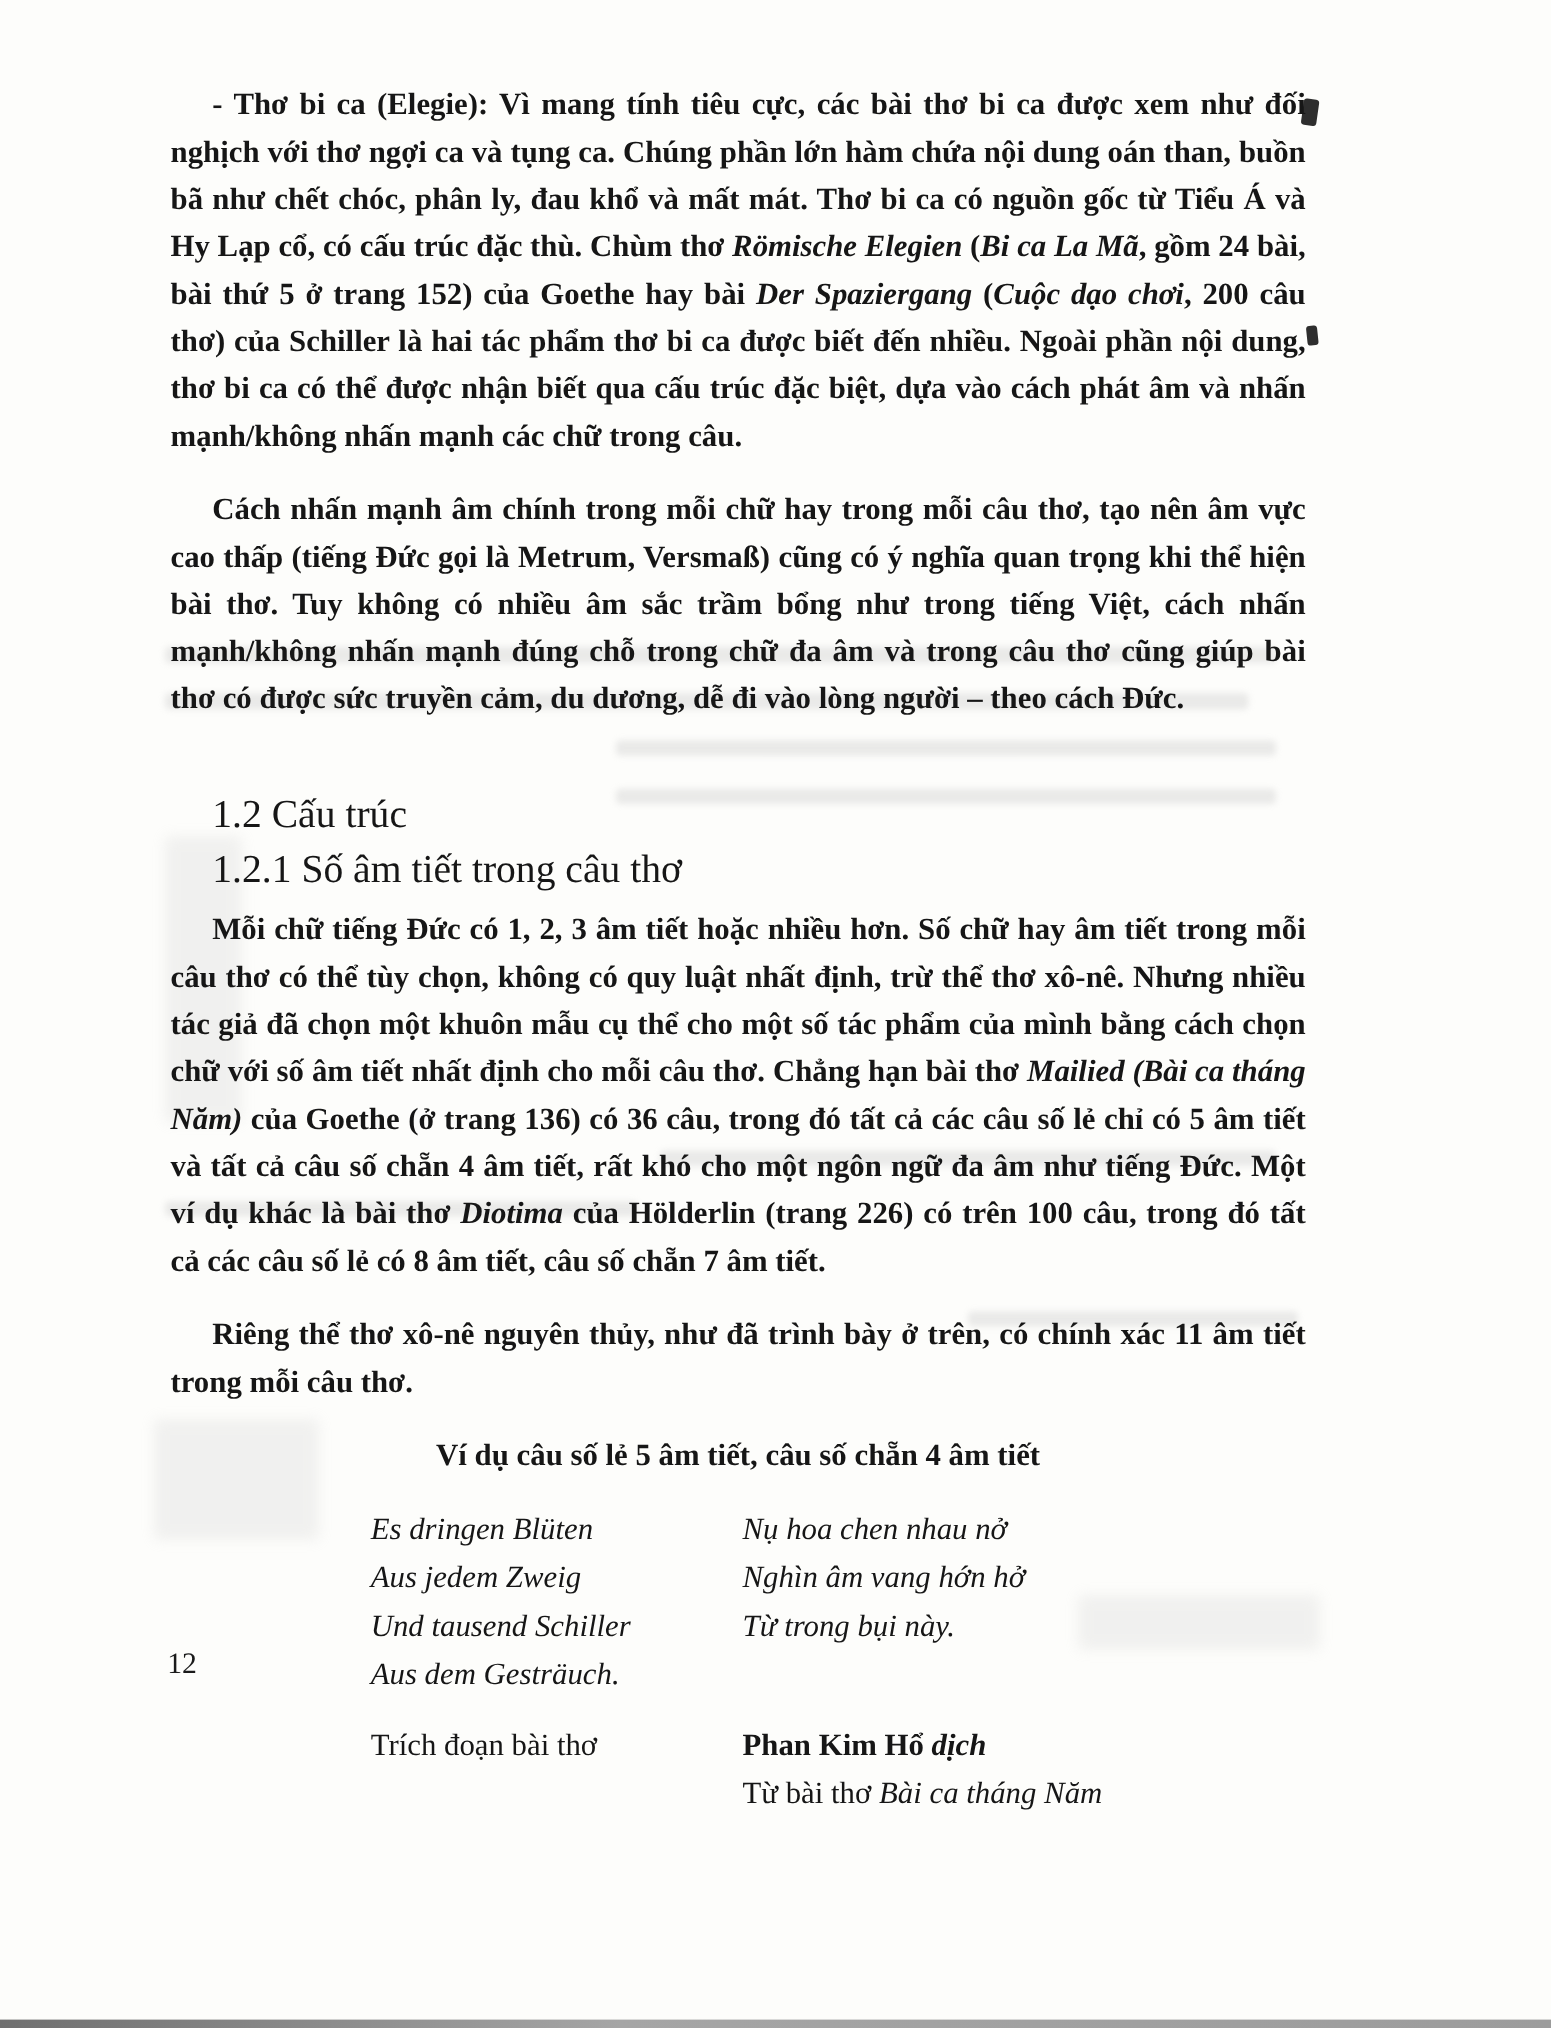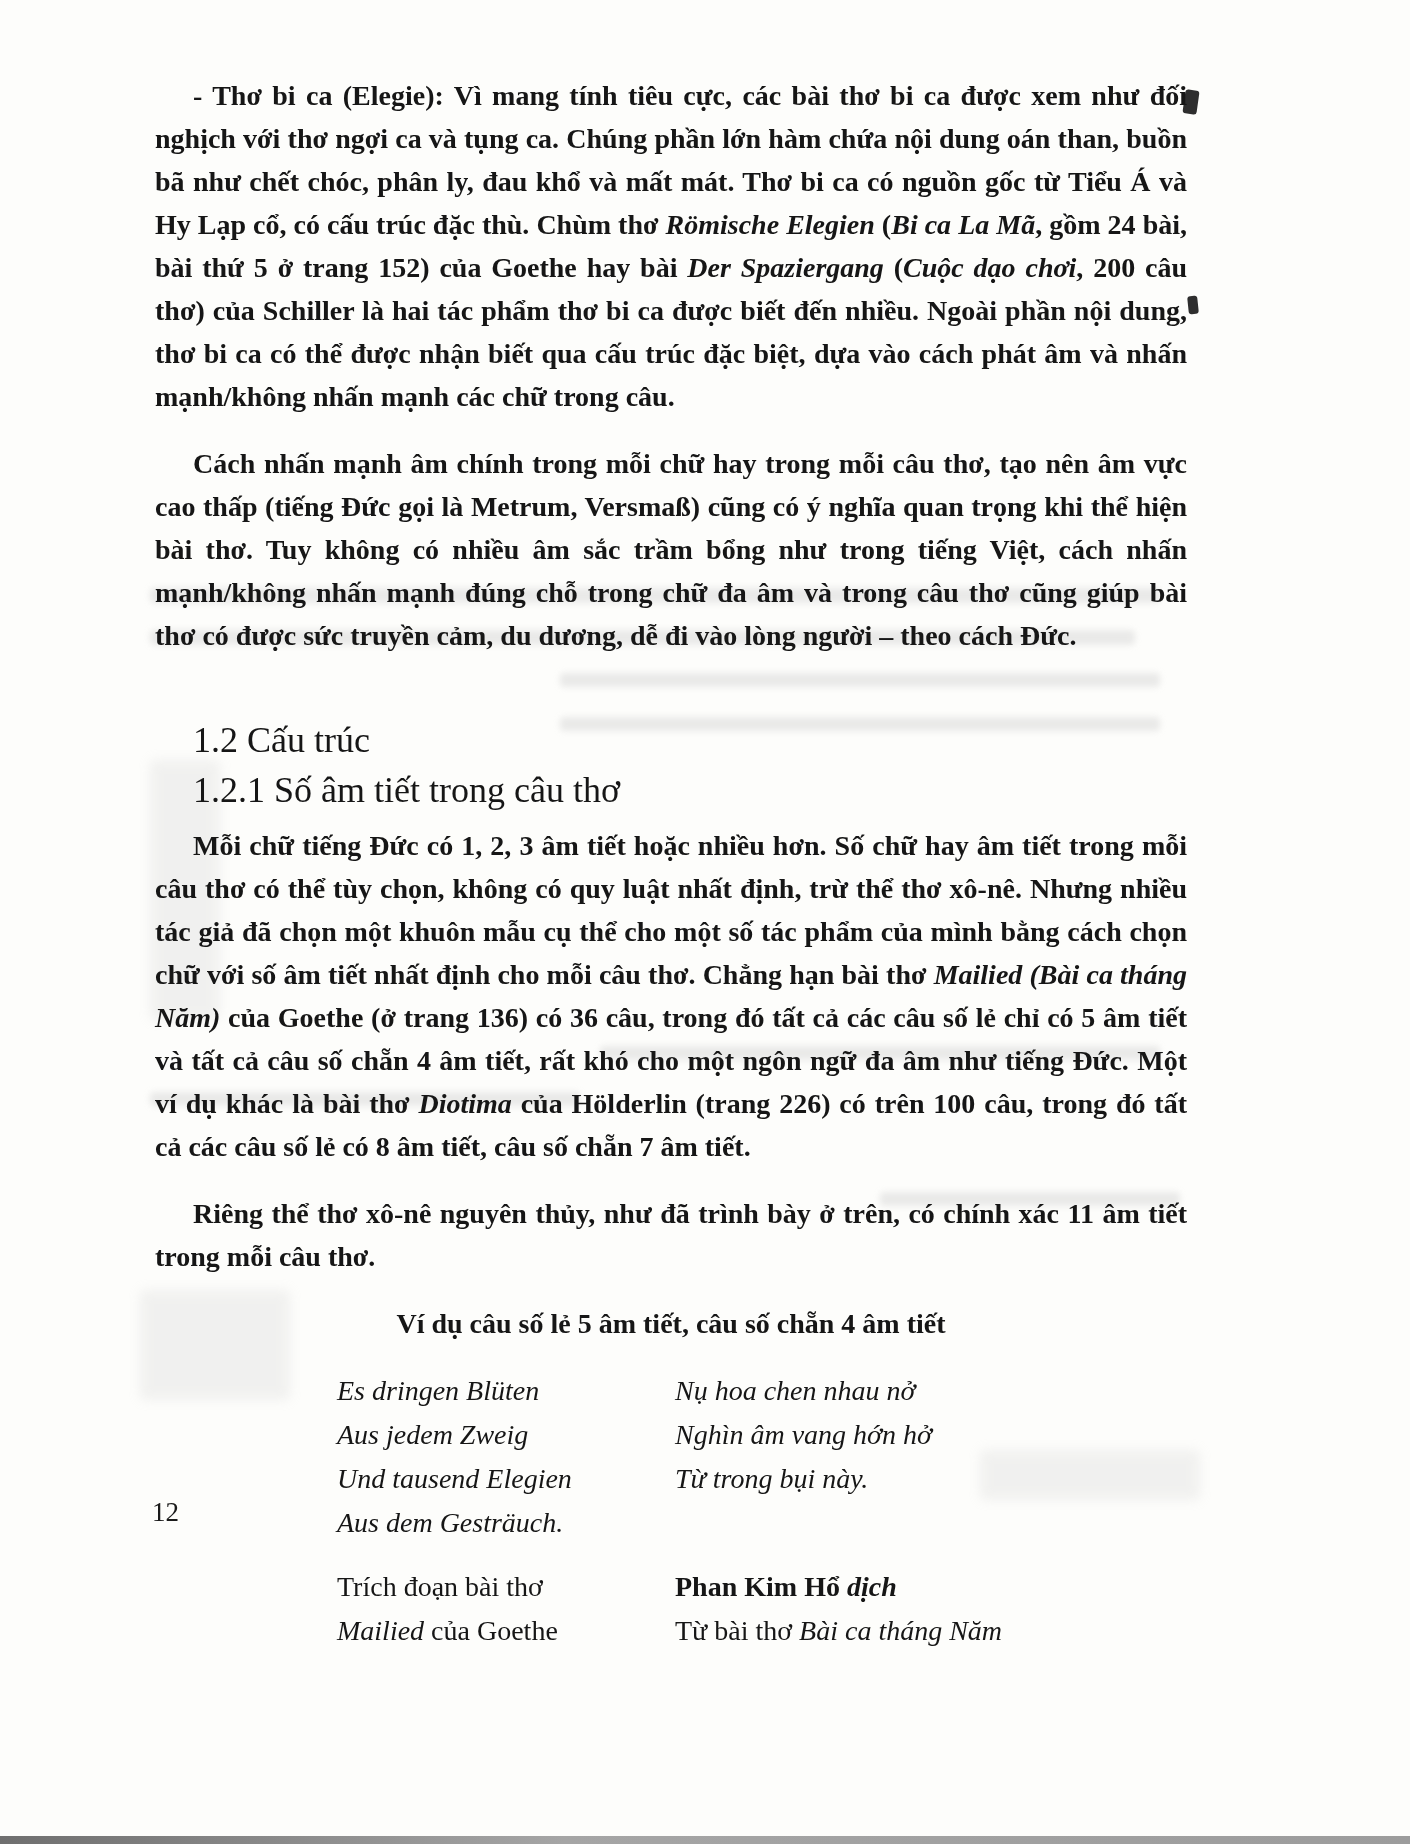--- a/index.html
+++ b/index.html
@@ -117,34 +117,33 @@
     <p class="para"><span>Mỗi chữ tiếng Đức có 1, 2, 3 âm tiết hoặc nhiều hơn. Số chữ hay âm tiết trong mỗi câu thơ có thể tùy chọn, không có quy luật nhất định, trừ thể thơ xô-nê. Nhưng nhiều tác giả đã chọn một khuôn mẫu cụ thể cho một số tác phẩm của mình bằng cách chọn chữ với số âm tiết nhất định cho mỗi câu thơ. Chẳng hạn bài thơ </span><span style="font-style: italic;">Mailied (Bài ca tháng Năm)</span><span> của Goethe (ở trang 136) có 36 câu, trong đó tất cả các câu số lẻ chỉ có 5 âm tiết và tất cả câu số chẵn 4 âm tiết, rất khó cho một ngôn ngữ đa âm như tiếng Đức. Một ví dụ khác là bài thơ </span><span style="font-style: italic;">Diotima</span><span> của Hölderlin (trang 226) có trên 100 câu, trong đó tất cả các câu số lẻ có 8 âm tiết, câu số chẵn 7 âm tiết.</span></p>
 
     <p class="para"><span>Riêng thể thơ xô-nê nguyên thủy, như đã trình bày ở trên, có chính xác 11 âm tiết trong mỗi câu thơ.</span></p>
 
     <div class="example-title">Ví dụ câu số lẻ 5 âm tiết, câu số chẵn 4 âm tiết</div>
 
     <div class="poem-row">
       <div class="poem-col-left">
         <div class="poem-line">Es dringen Blüten</div>
         <div class="poem-line">Aus jedem Zweig</div>
-        <div class="poem-line">Und tausend Elegien</div>
+        <div class="poem-line">Und tausend Schiller</div>
         <div class="poem-line">Aus dem Gesträuch.</div>
       </div>
       <div class="poem-col-right">
         <div class="poem-line">Nụ hoa chen nhau nở</div>
         <div class="poem-line">Nghìn âm vang hớn hở</div>
         <div class="poem-line">Từ trong bụi này.</div>
       </div>
     </div>
 
     <div class="poem-row caption-block">
       <div class="poem-col-left">
         <div class="caption-line"><span>Trích đoạn bài thơ</span></div>
-        <div class="caption-line"><span style="font-style: italic;">Mailied</span><span> của Goethe</span></div>
       </div>
       <div class="poem-col-right">
         <div class="caption-line"><span style="font-weight: bold;">Phan Kim Hổ</span><span> </span><span style="font-style: italic; font-weight: bold;">dịch</span></div>
         <div class="caption-line"><span>Từ bài thơ </span><span style="font-style: italic;">Bài ca tháng Năm</span></div>
       </div>
     </div>
 
   </div>
 
   <div class="page-number">12</div>

